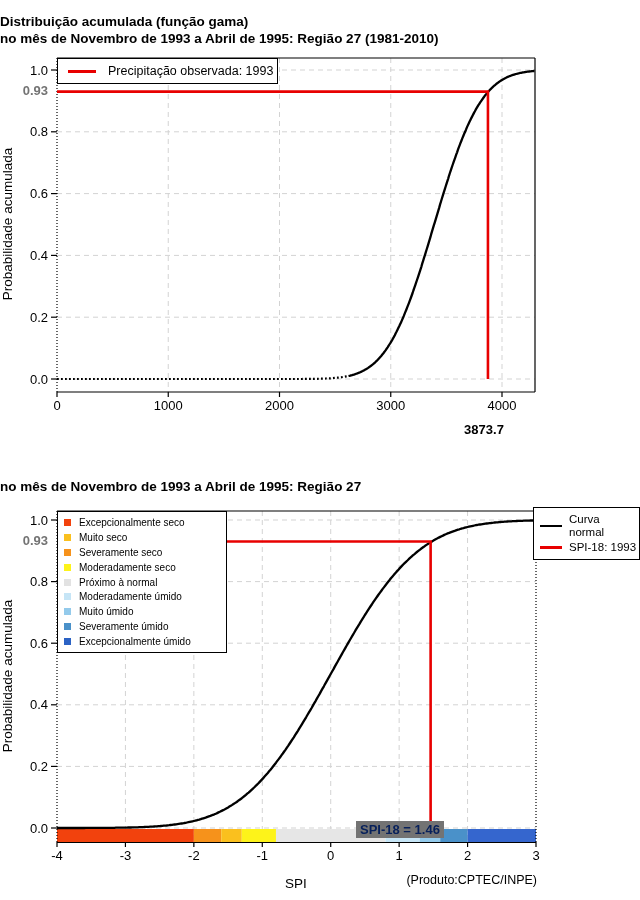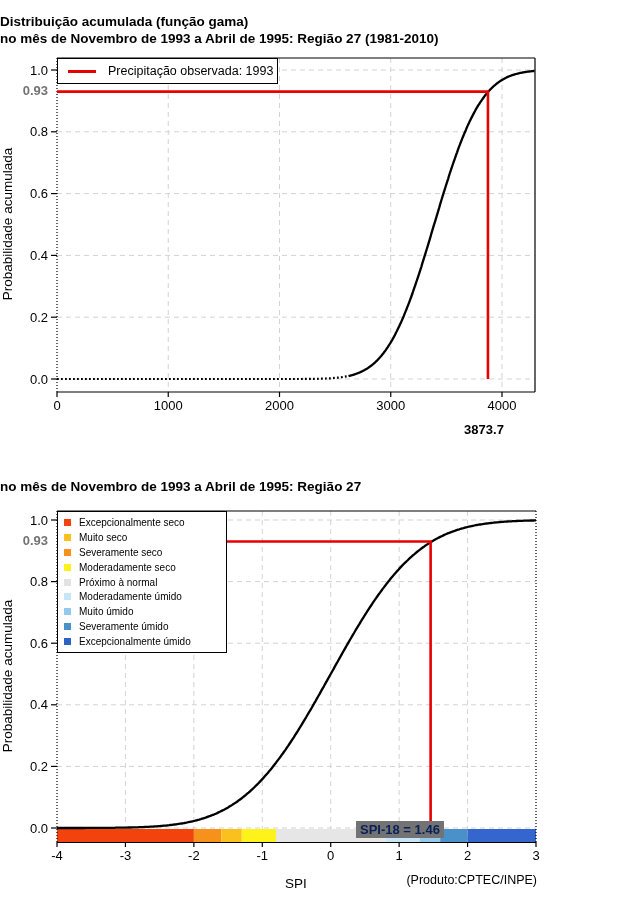--- a/index.html
+++ b/index.html
@@ -176,20 +176,30 @@
       <div class="cat-item">
         <span class="cat-swatch" style="background: rgb(74, 145, 201);"></span>
         <span class="cat-lbl">Severamente úmido</span>
       </div>
       <div class="cat-item">
         <span class="cat-swatch" style="background: rgb(43, 98, 196);"></span>
         <span class="cat-lbl">Excepcionalmente úmido</span>
       </div>
     </div>
 
+  <div class="legend-box" style="left:533px;top:507px;width:107px;padding:3px 0">
+    <div class="rleg-row">
+      <span class="rleg-sample" id="c2-rleg-line0" style="background: rgb(0, 0, 0);"></span>
+      <span class="rleg-lbl">Curva normal</span>
+    </div>
+    <div class="rleg-row">
+      <span class="rleg-sample" id="c2-rleg-line1" style="background: rgb(232, 0, 0);"></span>
+      <span class="rleg-lbl" style="white-space:nowrap">SPI-18: 1993</span>
+    </div>
+  </div>
 
   <div class="abs spi-ann" style="left: 356px; top: 821px; background: #737373; color: rgb(7, 32, 90);" id="c2-spi-ann">SPI-18 = 1.46</div>
 
   <div class="abs axis-label" style="left:0;top:876px;width:592px">SPI</div>
   <div class="abs ylabel" style="left:-92px;top:668px">Probabilidade acumulada</div>
 
   <div class="abs" style="left:287px;top:873px;width:250px;text-align:right;font-size:12.5px">(Produto:CPTEC/INPE)</div>
 
 </div>
 

